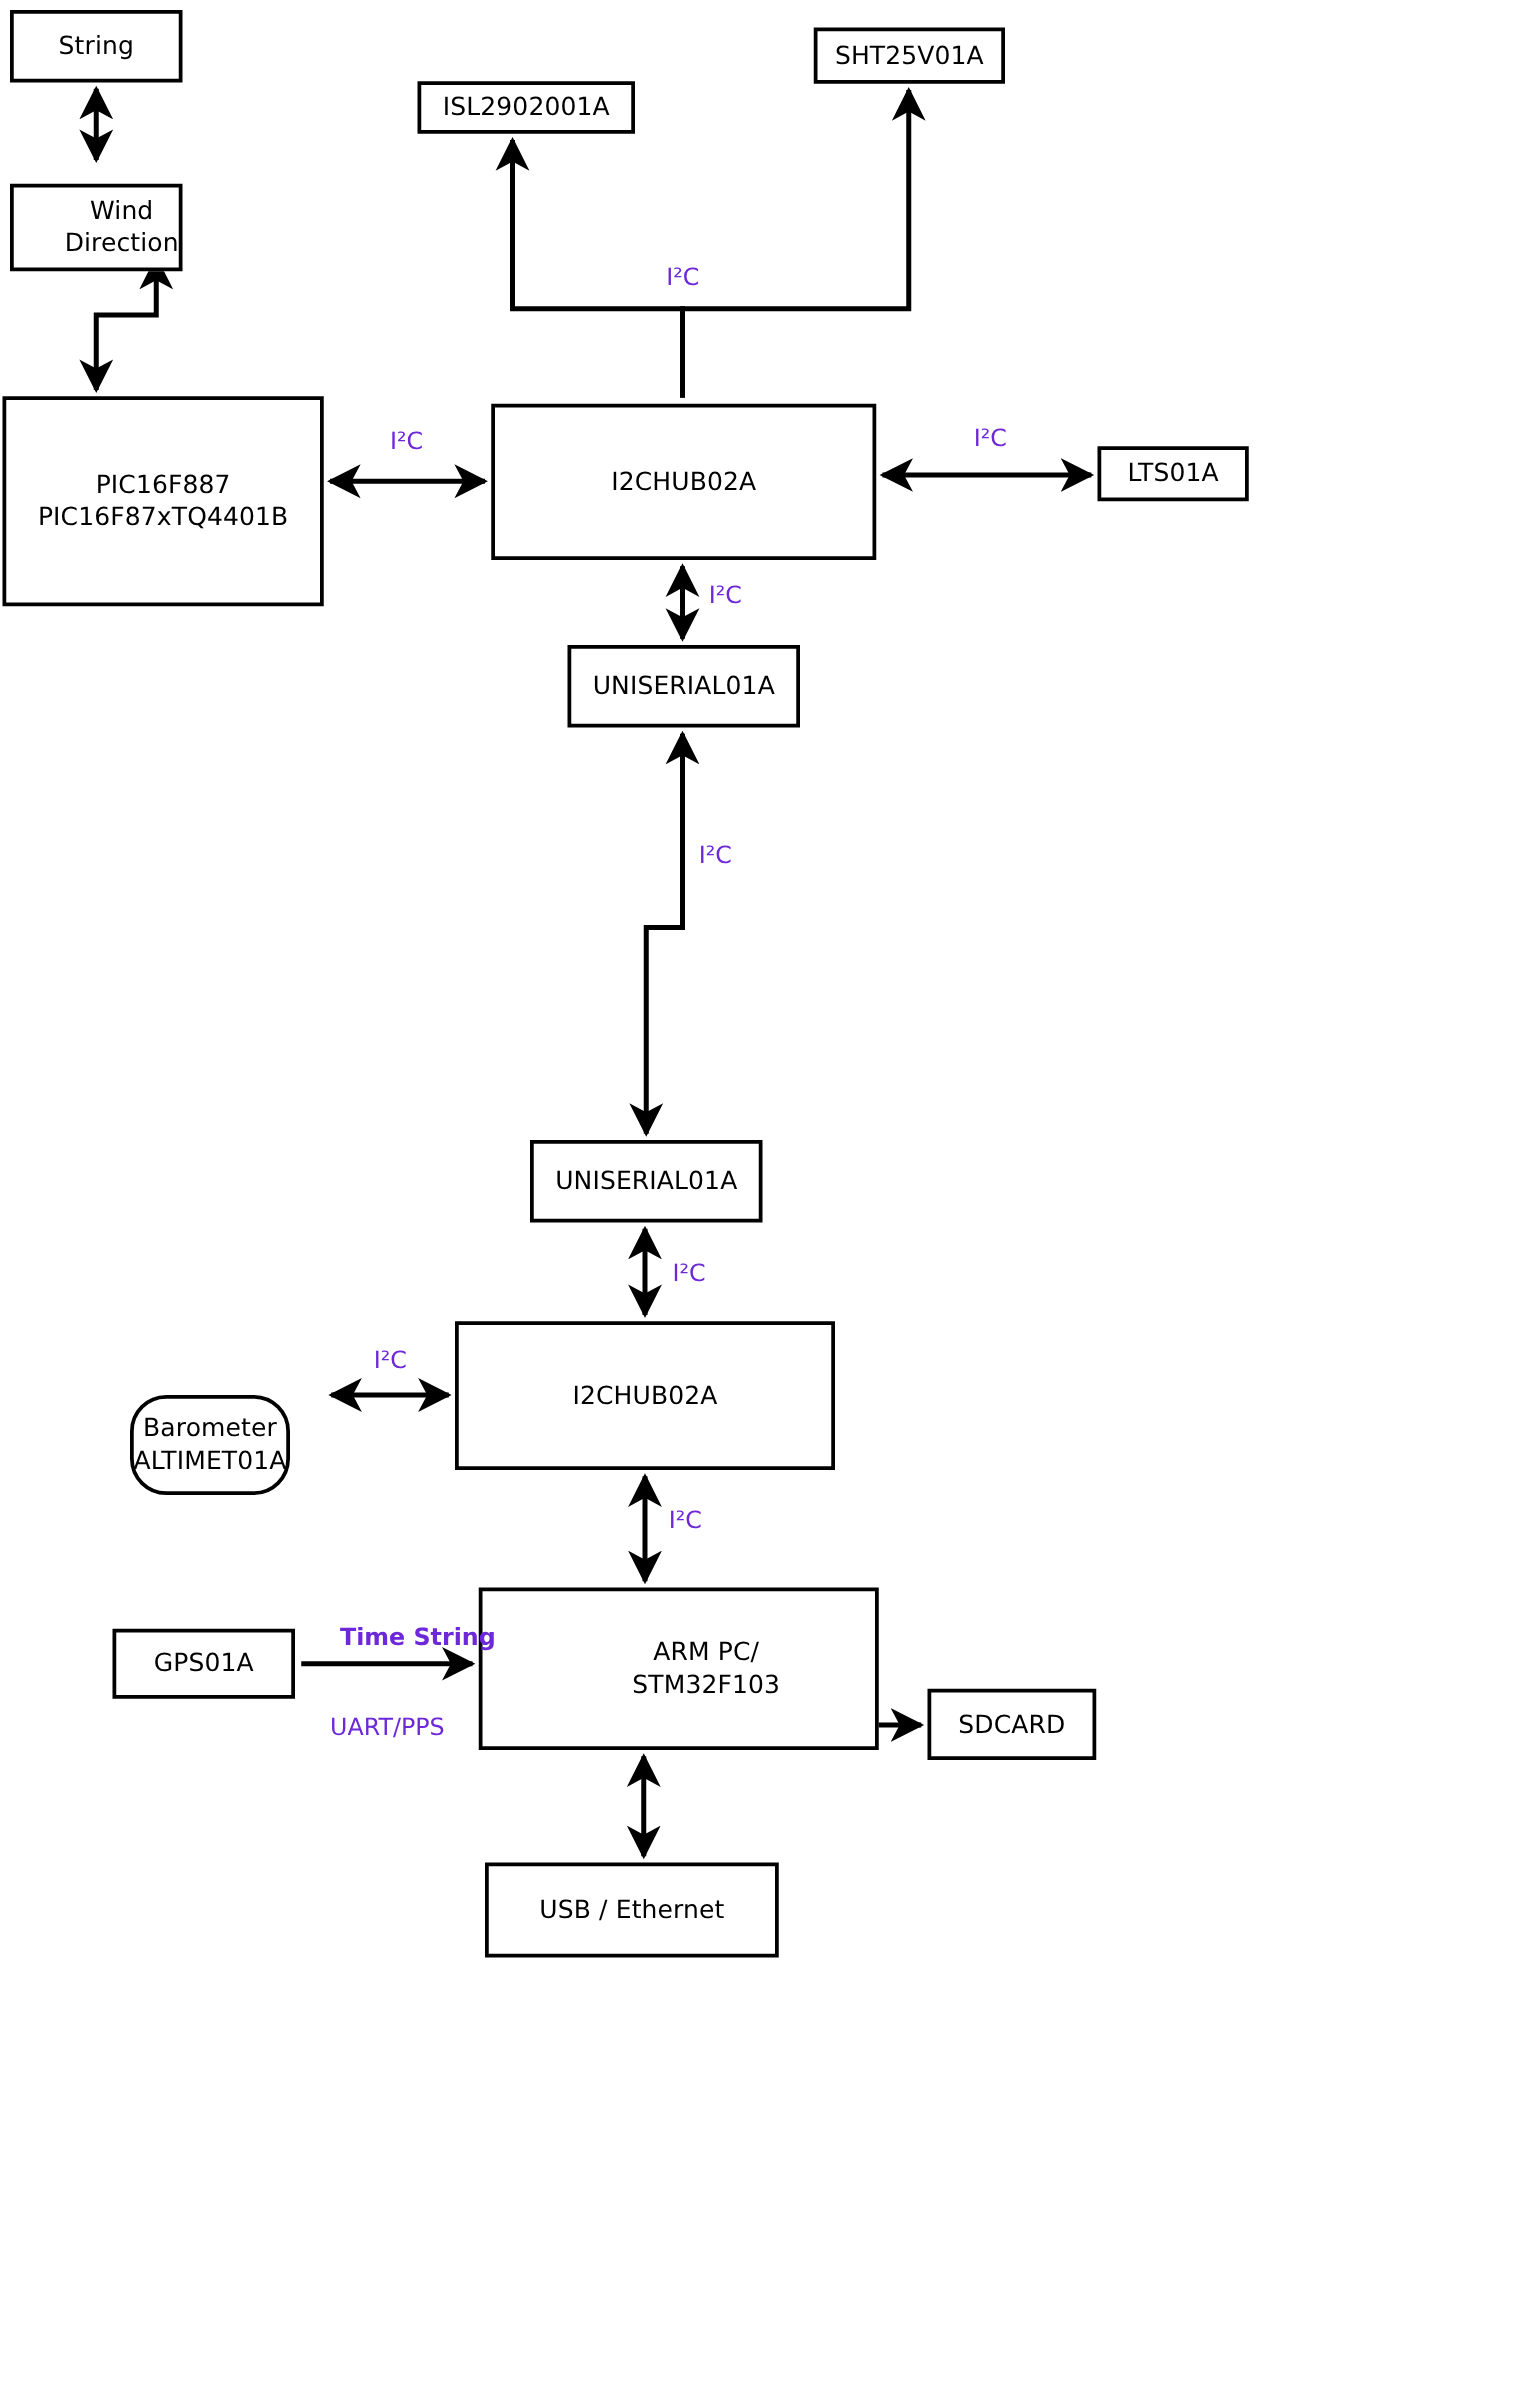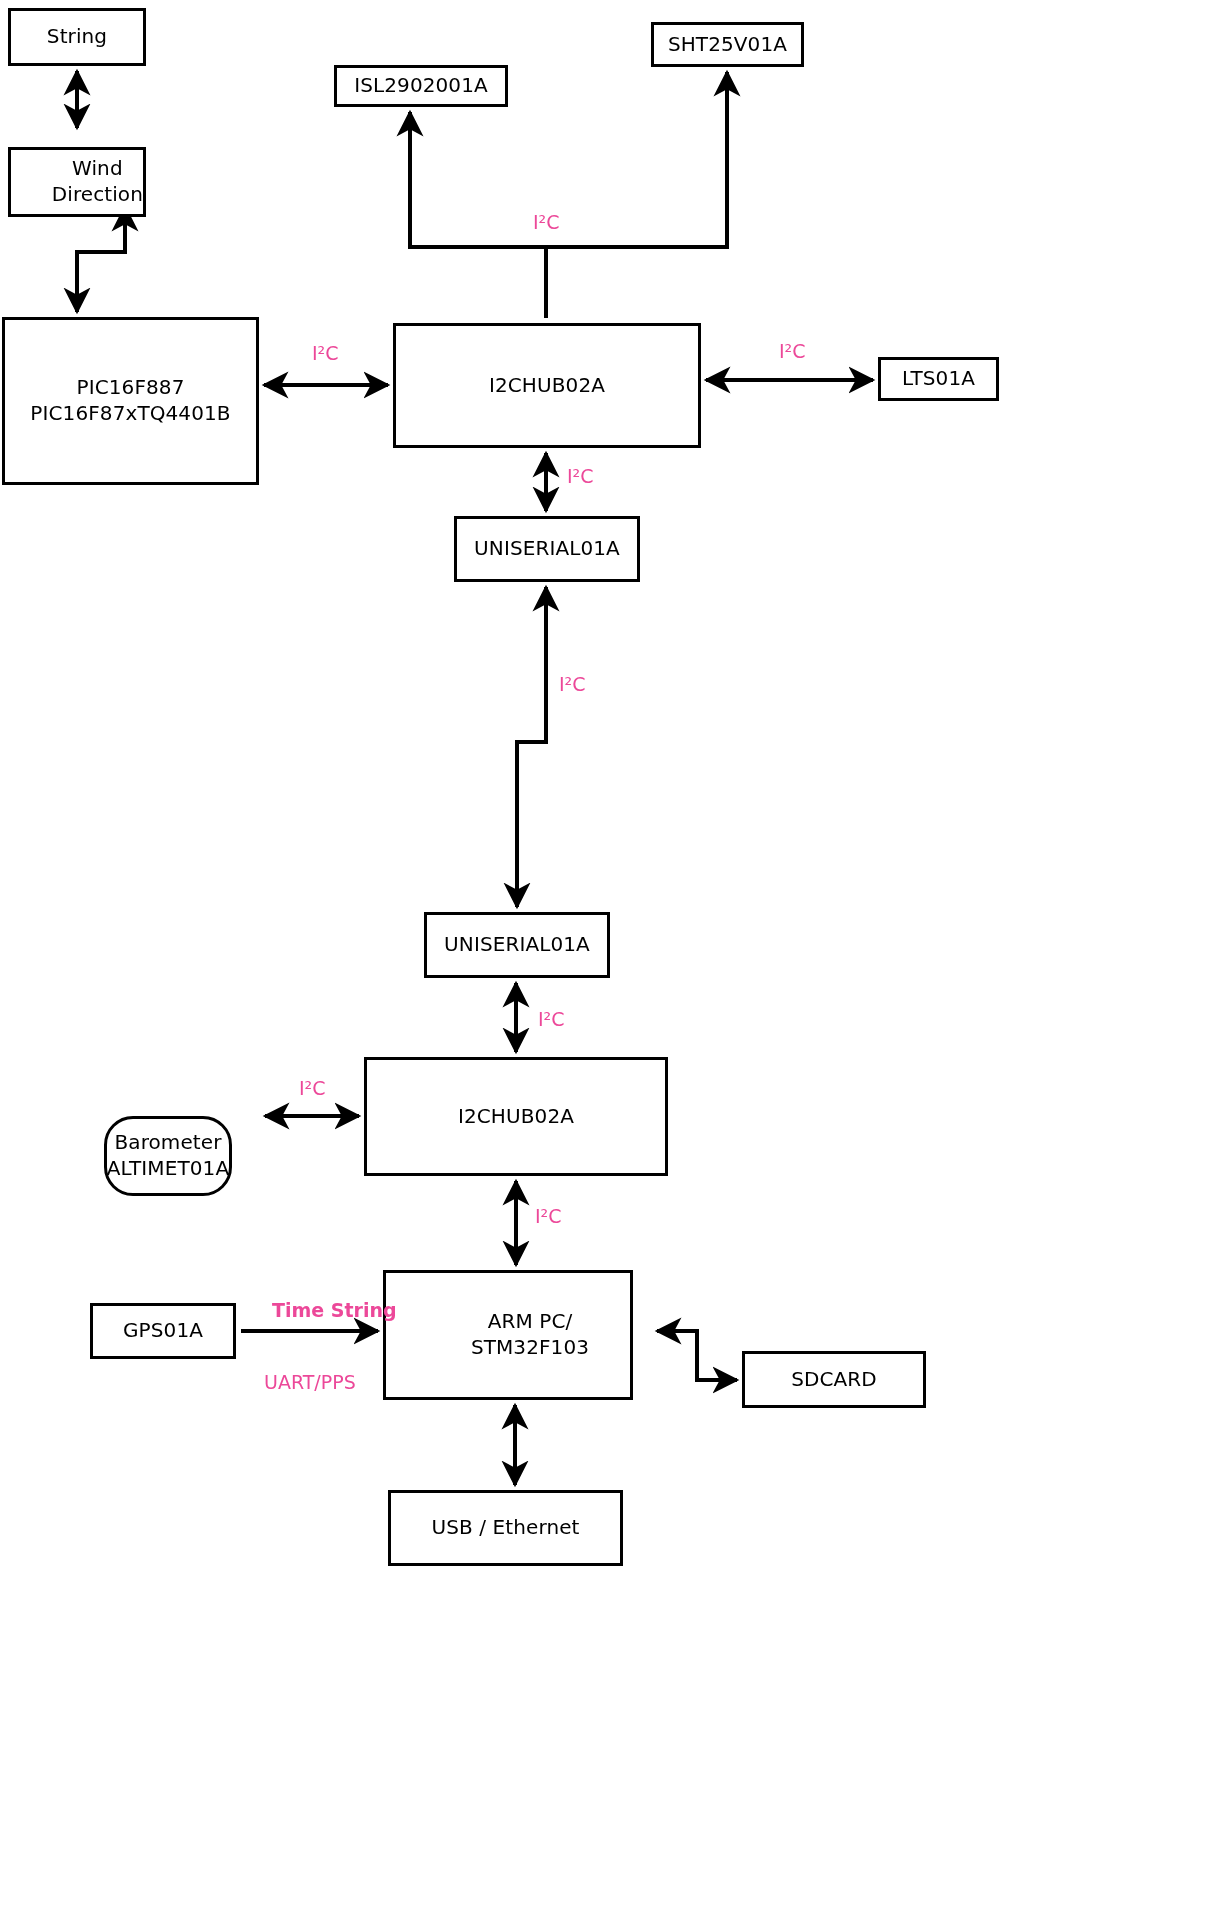--- a/index.html
+++ b/index.html
@@ -36,21 +36,21 @@
     text-align: center;
     color: #000000;
     font-size: 20px;
     line-height: 1.28;
     letter-spacing: 0.1px;
     white-space: pre-line;
     z-index: 2;
   }
   .edge-label {
     position: absolute;
-    color: #ec4899;
+    color: #6d28d9;
     font-size: 19px;
     line-height: 1.1;
     white-space: nowrap;
     background: transparent;
     z-index: 3;
   }
 </style>
 </head>
 <body>
 
@@ -123,24 +123,24 @@
 
   <div class="node" style="left:424px; top:912px; width:186px; height:66px;"><span>UNISERIAL01A</span></div>
 
   <div class="node" style="left:104px; top:1116px; width:128px; height:80px;border-radius:29px;"><span>Barometer
 ALTIMET01A</span></div>
 
   <div class="node" style="left:364px; top:1057px; width:304px; height:119px;"><span>I2CHUB02A</span></div>
 
   <div class="node" style="left:90px;  top:1303px; width:146px; height:56px;"><span>GPS01A</span></div>
 
-  <div class="node" style="left:383px; top:1270px; width:250px; height:130px;padding-left:44px;"><span>ARM PC/
+  <div class="node" style="left:383px; top:1270px; width:320px; height:130px;padding-left:44px;"><span>ARM PC/
 STM32F103</span></div>
 
-  <div class="node" style="left:742px; top:1351px; width:184px; height:57px;text-align:right;"><span>SDCARD</span></div>
+  <div class="node" style="left:742px; top:1351px; width:135px; height:57px;text-align:right;"><span>SDCARD</span></div>
 
   <div class="node" style="left:388px; top:1490px; width:235px; height:76px;"><span>USB / Ethernet</span></div>
 
   <div class="edge-label" style="left:533px; top:212px;"><span>I²C</span></div>
 
   <div class="edge-label" style="left:312px; top:343px;"><span>I²C</span></div>
 
   <div class="edge-label" style="left:779px; top:341px;"><span>I²C</span></div>
 
   <div class="edge-label" style="left:567px; top:466px;"><span>I²C</span></div>

